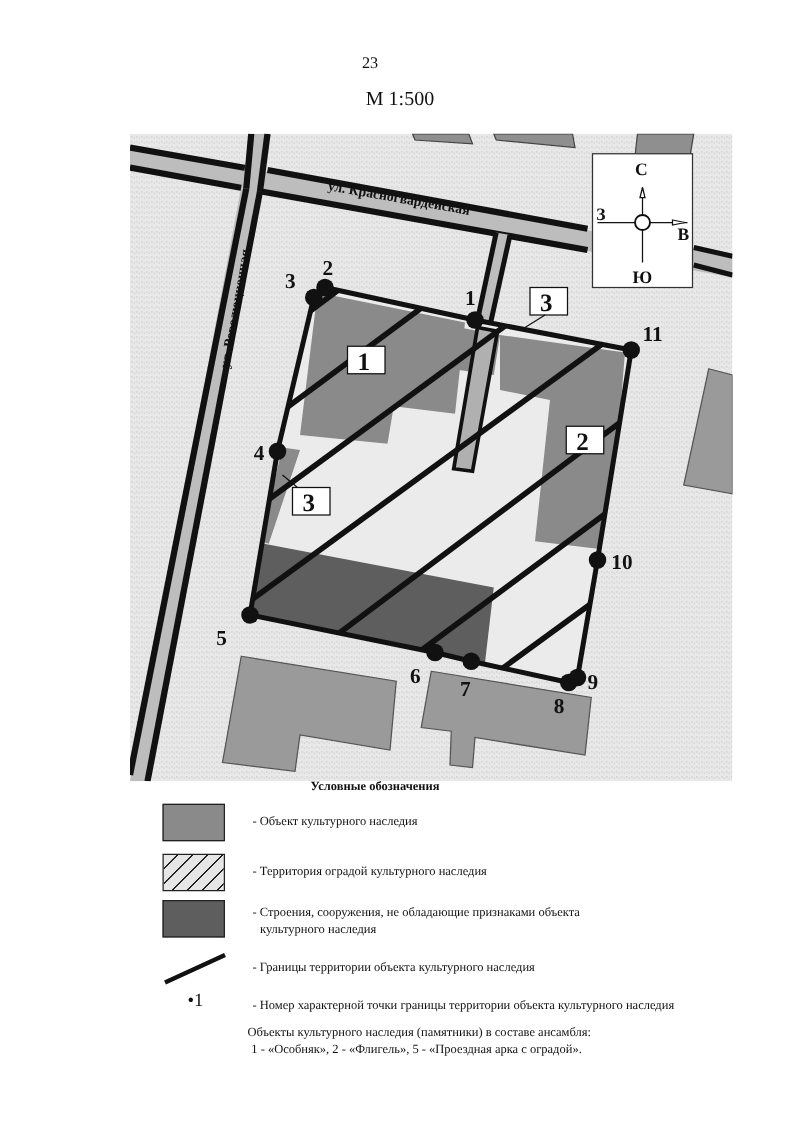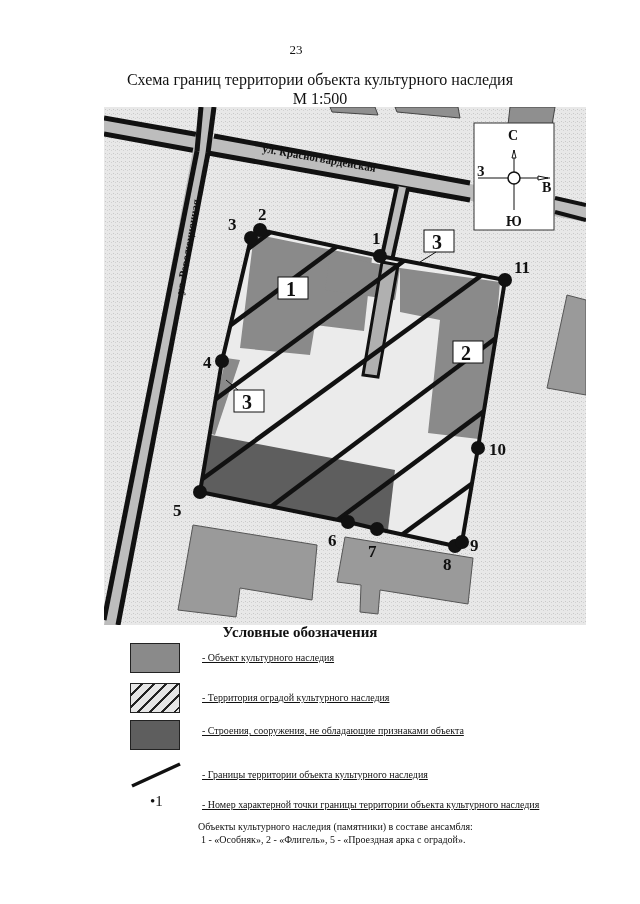--- a/index.html
+++ b/index.html
@@ -2,35 +2,34 @@
 <html><head>
 <meta charset="utf-8">
 <style>
   html, body { margin:0; padding:0; background:#ffffff; }
   body { width:640px; height:904px; position:relative; overflow:hidden;
          font-family:"Liberation Serif", serif; color:#111; }
   .page-num { position:absolute; top:42px; left:0; width:592px; text-align:center; font-size:13px; }
   .title { position:absolute; top:70px; left:0; width:640px; text-align:center; font-size:16px; line-height:19px; }
   .map { position:absolute; left:104px; top:107px; width:482px; height:518px; }
   .legend-title { position:absolute; top:624px; left:0; width:600px; text-align:center;
-                  font-weight:bold; font-size:15px; }
+                  font-weight:bold; font-size:10px; }
   .legend-row { position:absolute; left:130px; width:470px; height:34px; }
   .swatch { position:absolute; left:0; top:0; width:50px; height:30px; box-sizing:border-box; border:1.5px solid #222; }
   .sw-heritage { background:#8a8a8a; }
   .sw-territory { background:repeating-linear-gradient(135deg, #e6e6e6 0 7px, #222 7px 8.5px); }
   .sw-other { background:#5e5e5e; }
-  .legend-label { position:absolute; left:72px; top:8px; font-size:10px; line-height:13px;text-decoration:underline; }
+  .legend-label { position:absolute; left:72px; top:8px; font-size:10px; line-height:13px; }
   .note { position:absolute; left:198px; top:820px; font-size:10px; line-height:13px; }
 </style>
 </head>
 <body>
 
 <div class="page-num">23</div>
 <div class="title">
-  <div>Схема границ территории объекта культурного наследия</div>
   <div>М 1:500</div>
 </div>
 
 <svg class="map" viewBox="104 107 482 518" xmlns="http://www.w3.org/2000/svg">
   <defs>
     <pattern id="noise" width="4" height="4" patternUnits="userSpaceOnUse">
       <rect width="4" height="4" fill="#e8e8e8"></rect>
       <rect x="1" y="1" width="1" height="1" fill="#c8c8c8"></rect>
       <rect x="3" y="2" width="1" height="1" fill="#d2d2d2"></rect>
     </pattern>
@@ -162,20 +161,21 @@
   <div class="legend-label">- Объект культурного наследия</div>
 </div>
 <div class="legend-row" style="top:683px">
   <div class="swatch sw-territory"></div>
   <div class="legend-label">- Территория оградой культурного наследия</div>
 </div>
 <div class="legend-row" style="top:720px">
   <div class="swatch sw-other"></div>
   <div class="legend-label" style="top:4px">
     <div>- Строения, сооружения, не обладающие признаками объекта</div>
+    <div style="padding-left:6px">культурного наследия</div>
   </div>
 </div>
 <div class="legend-row" style="top:760px">
   <svg width="55" height="30" style="position:absolute;left:0;top:0">
     <line x1="2" y1="26" x2="50" y2="4" stroke="#111" stroke-width="3.5"></line>
   </svg>
   <div class="legend-label">- Границы территории объекта культурного наследия</div>
 </div>
 <div class="legend-row" style="top:790px">
   <div style="position:absolute;left:20px;top:3px;font-size:15px">•1</div>

